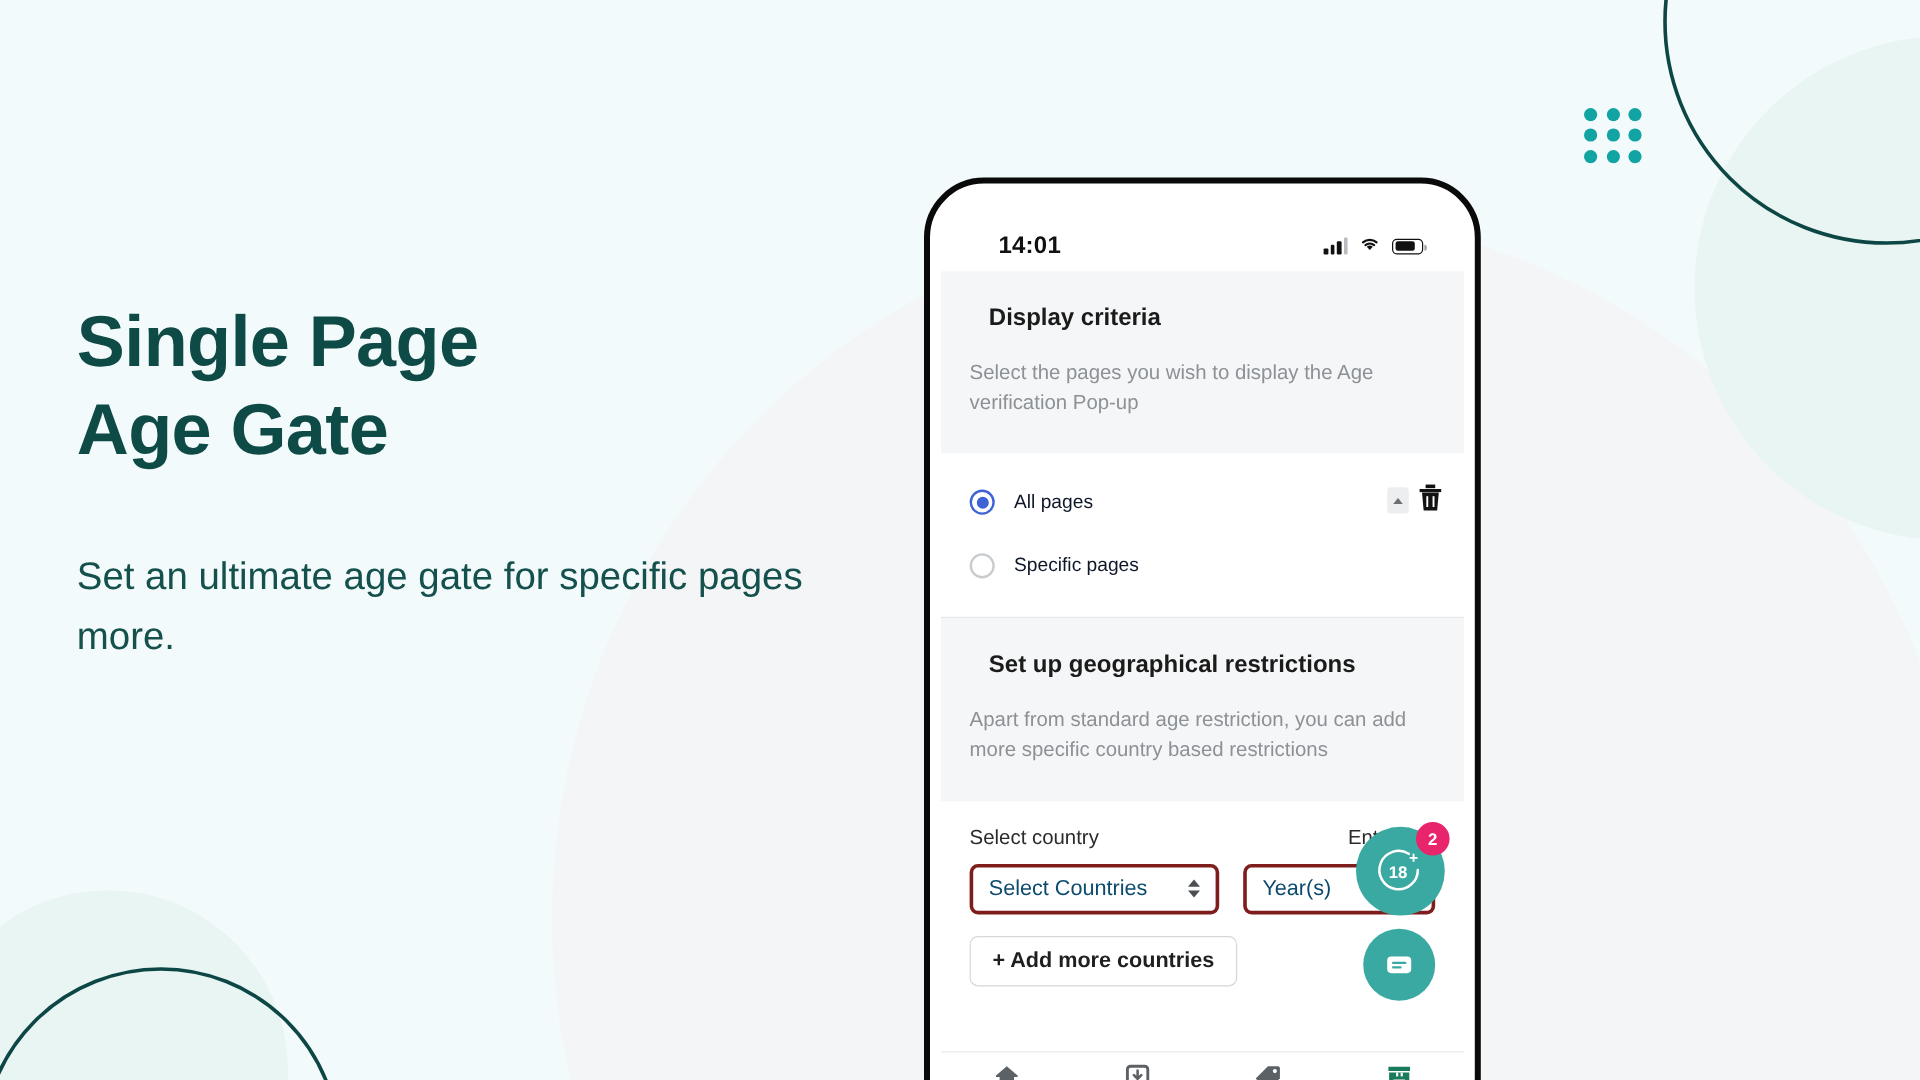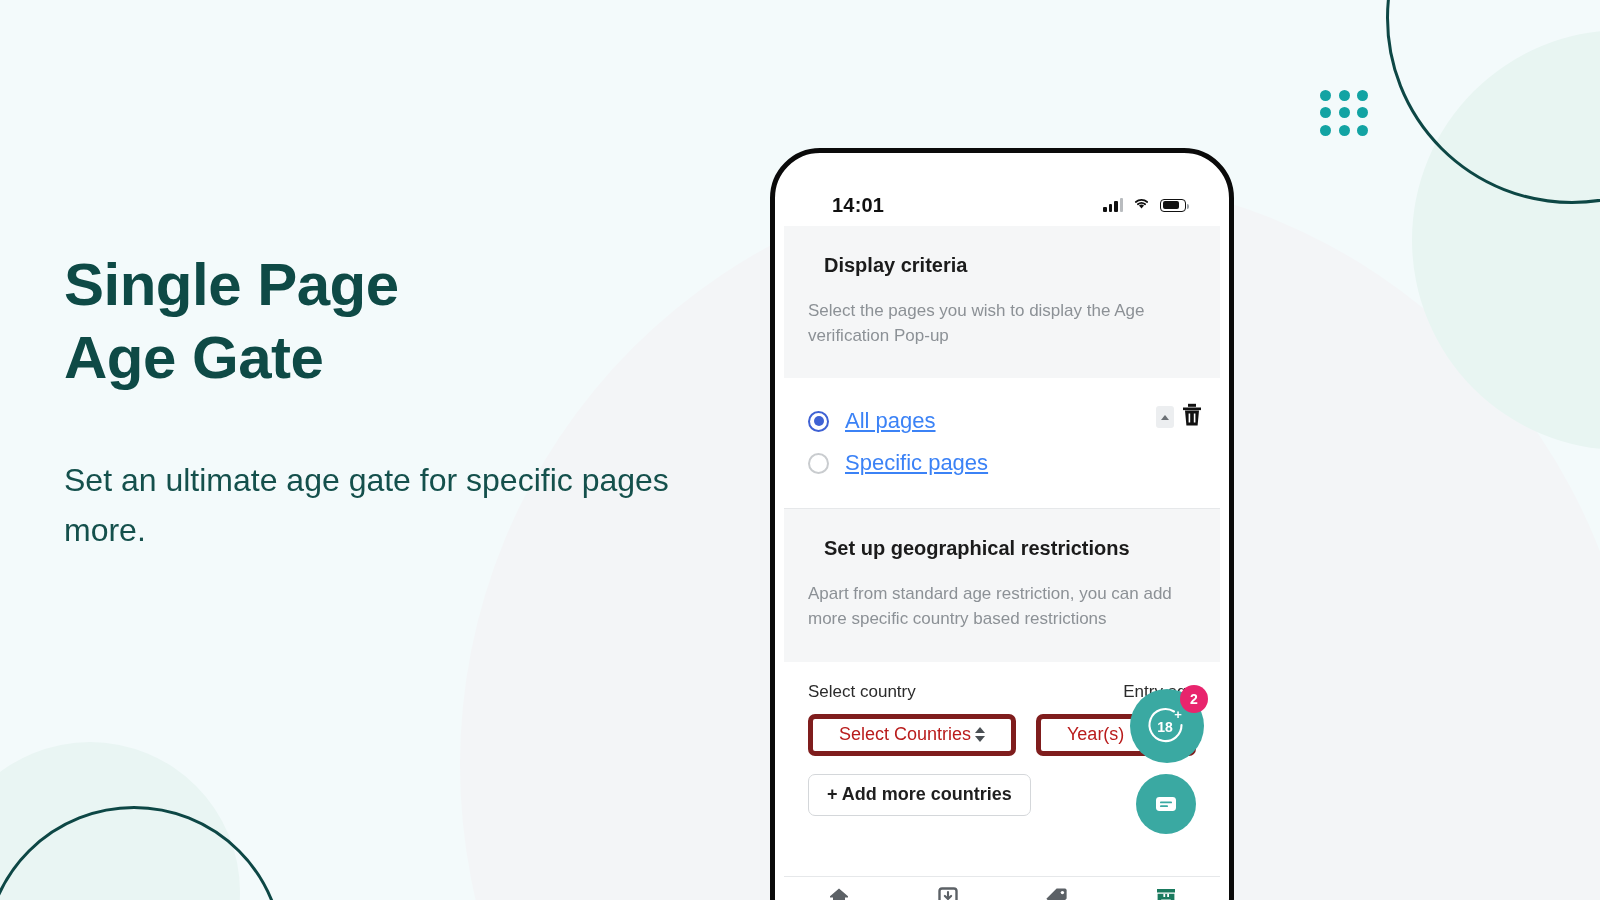--- a/index.html
+++ b/index.html
@@ -217,59 +217,59 @@
   }
   .divider { height: 1px; background: #e6e8ea; }
 
   .radio-block { padding: 22px 24px 24px 24px; background:#fff; }
   .radio-row {
     display: flex;
     align-items: center;
     gap: 16px;
     padding: 8px 0;
   }
-  .radio-row + .radio-row { }
+  .radio-row + .radio-row { margin-top: 16px; }
   .rdo {
     width: 21px; height: 21px;
     border-radius: 50%;
     border: 2px solid #c9cccf;
     background: #fff;
     flex: none;
     position: relative;
   }
   .rdo.on { border-color: #3f62d4; }
   .rdo.on::after {
     content:"";
     position:absolute; inset:3.5px;
     border-radius:50%;
     background:#3f62d4;
   }
-  .radio-label { font-size: 22px; color: #3b82f6; text-decoration: underline; }
+  .radio-label { font-size: 16px; color: #0f172a; }
 
   .form-block { padding: 20px 24px 16px 24px; background:#fff; }
   .form-row { display:flex; gap: 20px; }
   .field { flex: 1; min-width: 0; }
   .field.narrow { flex: 0 0 160px; text-align: right; }
   .field-label {
     font-size: 17px;
     color: #2b2b2b;
     margin-bottom: 12px;
     display: block;
   }
   .select {
     height: 42px;
-    border: 5px solid #7f1d1d;
+    border: 3px solid #7f1d1d;
     border-radius: 7px;
     background: #fff;
     display: flex;
     align-items: center;
     justify-content: space-between;
-    padding: 0 26px;
+    padding: 0 13px;
     font-size: 18px;
-    color: #b91c1c;
+    color: #0c4a6e;
   }
   .sel-arrows {
     display:flex; flex-direction: column; align-items:center; gap:3px;
     color:#5b6065;
   }
   .sel-arrows span { display:block; width:0; height:0; }
   .sel-arrows .up { border-left:5px solid transparent; border-right:5px solid transparent; border-bottom:6px solid #4a4f54; }
   .sel-arrows .dn { border-left:5px solid transparent; border-right:5px solid transparent; border-top:6px solid #4a4f54; }
 
   .add-btn {

